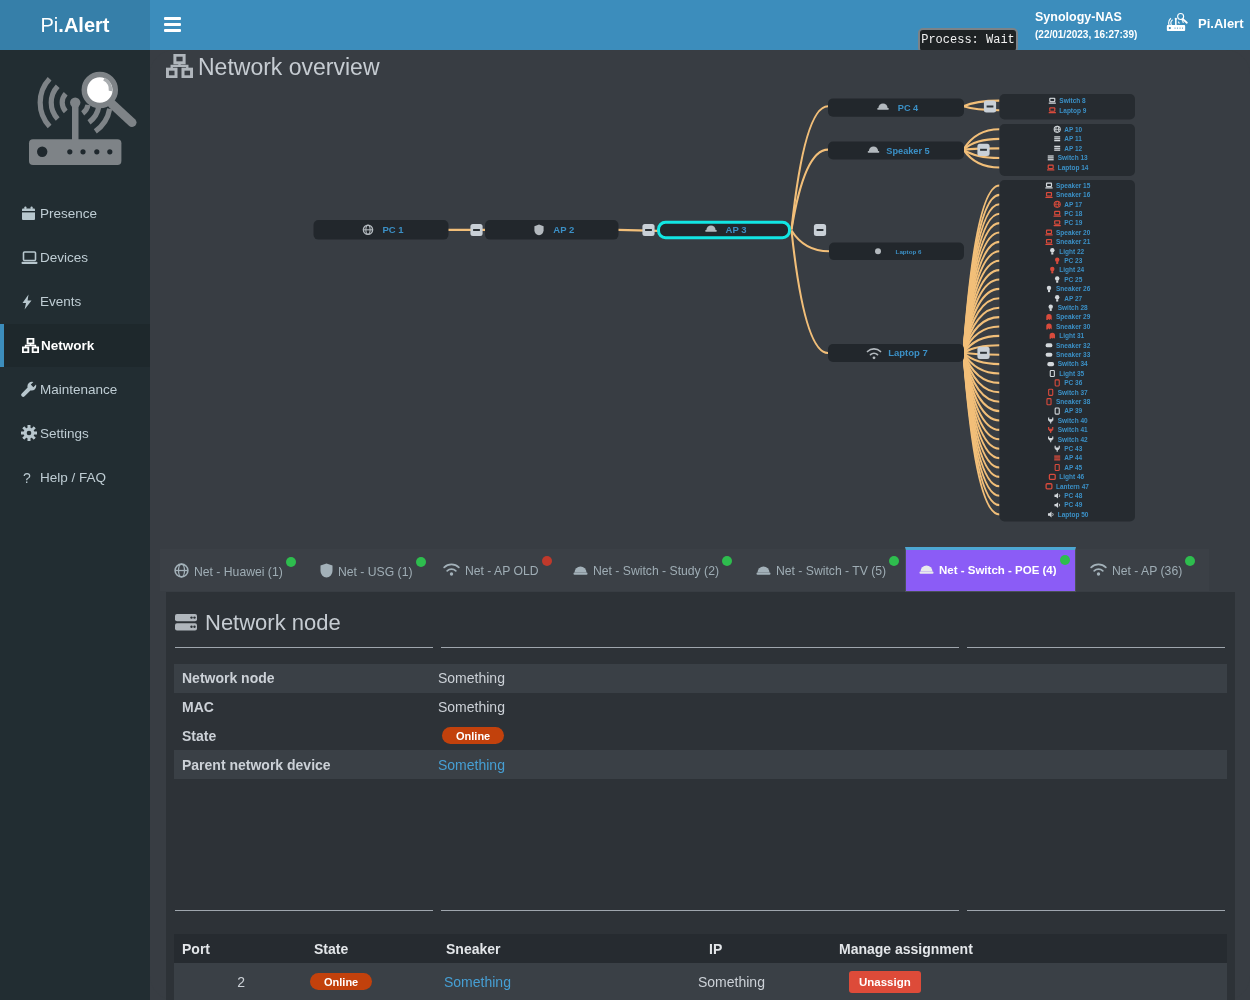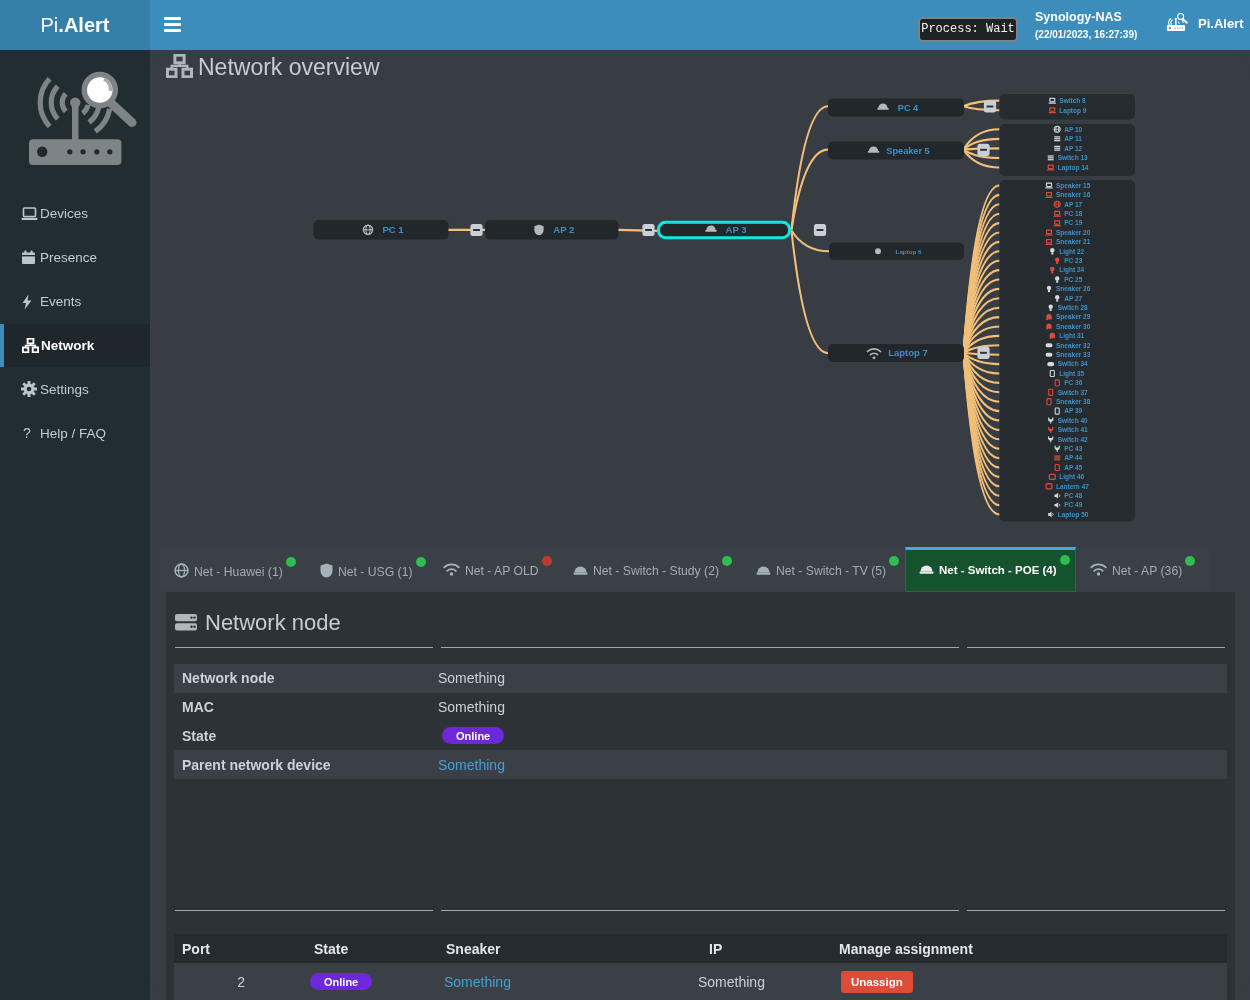--- a/index.html
+++ b/index.html
@@ -3,52 +3,52 @@
 <style>
 * { margin:0; padding:0; box-sizing:border-box; }
 body { width:1250px; height:1000px; position:relative; overflow:hidden;
   font-family:"Liberation Sans", sans-serif; background:#383d43; }
 .logo { position:absolute; left:0; top:0; width:150px; height:50px; background:#367fa9;
   color:#fff; font-size:20px; text-align:center; line-height:50px; }
 .logo b { font-weight:bold; }
 .topbar { position:absolute; left:150px; top:0; width:1100px; height:50px; background:#3c8dbc; }
 .burger { position:absolute; left:14px; top:17px; width:17px; height:15px; }
 .burger div { height:2.6px; background:#fff; margin-bottom:3.4px; border-radius:1px; }
-.procbadge { position:absolute; left:768px; top:17px; width:100px; height:25px; background:#1e2224;
+.procbadge { position:absolute; left:768px; top:28px; width:100px; height:25px; background:#1e2224;
   border:2px solid #7c8287; border-radius:5px; color:#f2f2f2; white-space:nowrap;
   font-family:"Liberation Mono", monospace; font-size:12px; text-align:center; line-height:20px; }
 .hostinfo { position:absolute; left:885px; top:9px; color:#fff; font-size:12.5px; font-weight:bold; line-height:16.5px; }
 .pialert-top { position:absolute; left:1048px; top:16px; color:#fff; font-size:13px; font-weight:bold; }
 .sidebar { position:absolute; left:0; top:50px; width:150px; height:950px; background:#222d32; }
 .menu { position:absolute; top:141.5px; left:0; width:150px; }
 .mi { height:44.2px; display:flex; align-items:center; padding-left:18px; color:#bfcdd4; font-size:13.5px; border-left:3px solid transparent; }
 .mi.active { background:#1e282c; border-left:4px solid #3c8dbc; color:#fff; font-weight:bold; height:43px; }
 .mic { width:19px; display:inline-flex; align-items:center; flex-shrink:0; }
 .mlabel { padding-left:0; }
 .content { position:absolute; left:150px; top:50px; width:1100px; height:950px; background:#383d43;border-radius:24px; }
 .panel { position:absolute; left:16px; top:542px; width:1069px; height:408px; background:#2d3237; }
 h1.ov { position:absolute; left:16px; top:4px; font-size:23px; font-weight:normal; color:#c6ccd2; }
 h1.ov svg { vertical-align:-3px; margin-right:7px; }
 .graph { position:absolute; left:0; top:0; }
 .tabs { position:absolute; left:0px; top:497px; width:980px; height:50px; }
 .tab { position:absolute; top:2px; height:42px; padding:14px 14px 0 14px; background:#3b4046; color:#9fadb5; font-size:12.2px; white-space:nowrap; }
 .tab .tic { margin-right:5px; }
 .tab .dot { display:inline-block; position:relative; z-index:9; width:10px; height:10px; border-radius:50%; margin-left:3px; transform:translateY(-9px); }
-.tab.active { top:0; height:45px; font-size:11.5px; background:#14532d; border:1px solid #4a5158; border-top:3px solid #4da7d3; color:#fff; font-weight:bold;
+.tab.active { top:0; height:45px; font-size:11.5px; background:#8b5cf6; border:1px solid #4a5158; border-top:3px solid #4da7d3; color:#fff; font-weight:bold;
   padding:12px 5px 0 13px; }
 
 .sec-h { position:absolute; font-size:22px; font-weight:normal; color:#c6ccd2; }
 .hr { position:absolute; height:1px; background:#9fa6ad; }
 .ntable { position:absolute; left:24px; top:614px; width:1053px; }
 .nrow { height:28.8px; display:flex; align-items:center; font-size:14px; }
 .nrow.odd { background:#3a4046; }
 .nrow.even { background:transparent; }
 .nrow .k { width:264px; padding-left:8px; font-weight:bold; color:#ccd1d7; flex-shrink:0; }
 .nrow .v { color:#ccd1d7; }
-.pill { display:inline-block; background:#6d28d9; color:#fff; font-size:11px; font-weight:bold;
+.pill { display:inline-block; background:#c2410c; color:#fff; font-size:11px; font-weight:bold;
   border-radius:9px; padding:2.5px 14px; }
 .nrow .v.link, .link { color:#469fd4; }
 .ctable { position:absolute; left:24px; top:884px; width:1053px; }
 .chead { height:29px; background:#262b30; display:flex; align-items:center; font-size:14px; font-weight:bold; color:#e3e6e9; }
 .crow { height:37px; background:#3a4046; display:flex; align-items:center; font-size:14px; color:#ccd1d7; }
 .c1 { width:131px; padding-left:8px; }
 .c2 { width:131px; }
 .c3 { width:262px; }
 .c4 { width:131px; }
 .c5 { width:262px; }
@@ -104,56 +104,64 @@
 <circle cx="83" cy="89.8" r="2.6" fill="#1f282d"></circle>
 <circle cx="96.8" cy="89.8" r="2.6" fill="#1f282d"></circle>
 <circle cx="109.8" cy="89.8" r="2.6" fill="#1f282d"></circle>
 <circle cx="99.8" cy="28" r="15.5" fill="#ffffff" stroke="#7e8387" stroke-width="5.5"></circle>
 <path d="M 104 17 A 12 12 0 0 1 110.5 29" stroke="#a9adb0" stroke-width="3.5" fill="none"></path>
 <line x1="112" y1="42" x2="132" y2="60.5" stroke="#7e8387" stroke-width="9" stroke-linecap="round"></line>
 </svg>
   <div class="menu">
       <div class="mi">
         <span class="mic">
-          <svg width="17" height="14" viewBox="0 0 17 14">
-            <rect x="2.5" y="1" width="12" height="8.5" rx="1" fill="none" stroke="#b8c7ce" stroke-width="1.6"></rect>
-            <rect x="0.5" y="10.8" width="16" height="2.2" rx="1" fill="#b8c7ce"></rect>
-          </svg>
-        </span>
-        <span class="mlabel">Devices</span>
-      </div>
-      <div class="mi">
-        <span class="mic">
           <svg width="15" height="15" viewBox="0 0 15 15">
             <rect x="1" y="2.5" width="13" height="11.5" rx="1" fill="#b8c7ce"></rect>
             <rect x="1" y="5" width="13" height="1.4" fill="#222d32"></rect>
             <rect x="3.4" y="0.5" width="2" height="3.4" rx="0.8" fill="#b8c7ce"></rect>
             <rect x="9.6" y="0.5" width="2" height="3.4" rx="0.8" fill="#b8c7ce"></rect>
           </svg>
         </span>
         <span class="mlabel">Presence</span>
       </div>
       <div class="mi">
         <span class="mic">
+          <svg width="17" height="14" viewBox="0 0 17 14">
+            <rect x="2.5" y="1" width="12" height="8.5" rx="1" fill="none" stroke="#b8c7ce" stroke-width="1.6"></rect>
+            <rect x="0.5" y="10.8" width="16" height="2.2" rx="1" fill="#b8c7ce"></rect>
+          </svg>
+        </span>
+        <span class="mlabel">Devices</span>
+      </div>
+      <div class="mi">
+        <span class="mic">
           <svg width="12" height="16" viewBox="0 0 12 16">
             <path d="M 7.5 0.5 L 1.5 9 L 5 9 L 3.6 15.5 L 10.5 6.5 L 6.6 6.5 Z" fill="#b8c7ce"></path>
           </svg>
         </span>
         <span class="mlabel">Events</span>
       </div>
       <div class="mi active">
         <span class="mic">
           <svg width="17" height="15" viewBox="0 0 17 15">
             <rect x="5.6" y="0.7" width="5.8" height="4.8" fill="none" stroke="#ffffff" stroke-width="1.9"></rect>
             <rect x="0.9" y="9.5" width="5.4" height="4.8" fill="none" stroke="#ffffff" stroke-width="1.9"></rect>
             <rect x="10.7" y="9.5" width="5.4" height="4.8" fill="none" stroke="#ffffff" stroke-width="1.9"></rect>
             <path d="M 8.5 5.5 L 8.5 7.4 M 3.6 9.5 L 3.6 7.4 L 13.4 7.4 L 13.4 9.5" stroke="#ffffff" stroke-width="1.5" fill="none"></path>
           </svg>
         </span>
         <span class="mlabel">Network</span>
+      </div>
+      <div class="mi">
+        <span class="mic">
+          <svg width="16" height="16" viewBox="0 0 16 16">
+            <path d="M 15 3.6 A 4.6 4.6 0 0 1 9.4 9.4 L 3.6 15.2 A 1.9 1.9 0 0 1 0.8 12.4 L 6.6 6.6 A 4.6 4.6 0 0 1 12.4 1 L 9.8 3.6 L 12.4 6.2 Z" fill="#b8c7ce"></path>
+          </svg>
+        </span>
+        <span class="mlabel">Maintenance</span>
       </div>
       <div class="mi">
         <span class="mic">
           <svg width="16" height="16" viewBox="0 0 16 16">
             <rect x="6.7" y="0" width="2.6" height="16" fill="#b8c7ce" transform="rotate(0 8 8)"></rect>
             <rect x="6.7" y="0" width="2.6" height="16" fill="#b8c7ce" transform="rotate(45 8 8)"></rect>
             <rect x="6.7" y="0" width="2.6" height="16" fill="#b8c7ce" transform="rotate(90 8 8)"></rect>
             <rect x="6.7" y="0" width="2.6" height="16" fill="#b8c7ce" transform="rotate(135 8 8)"></rect>
             <rect x="6.7" y="0" width="2.6" height="16" fill="#b8c7ce" transform="rotate(180 8 8)"></rect>
             <rect x="6.7" y="0" width="2.6" height="16" fill="#b8c7ce" transform="rotate(225 8 8)"></rect>
@@ -575,15 +583,15 @@
         <span class="c2" style="padding-left:9px">State</span>
         <span class="c3" style="padding-left:10px">Sneaker</span>
         <span class="c4" style="padding-left:11px">IP</span>
         <span class="c5" style="padding-left:10px">Manage assignment</span>
       </div>
     <div class="crow">
       <span class="c1" style="text-align:right; padding-right:60px">2</span>
       <span class="c2"><span class="pill" style="margin-left:5px">Online</span></span>
       <span class="c3 link" style="padding-left:8px">Something</span>
       <span class="c4">Something</span>
-      <span class="c5"><span class="unassign" style="margin-left:12px">Unassign</span></span>
+      <span class="c5"><span class="unassign" style="margin-left:20px">Unassign</span></span>
     </div>
   </div>
 </div>
 </body></html>

